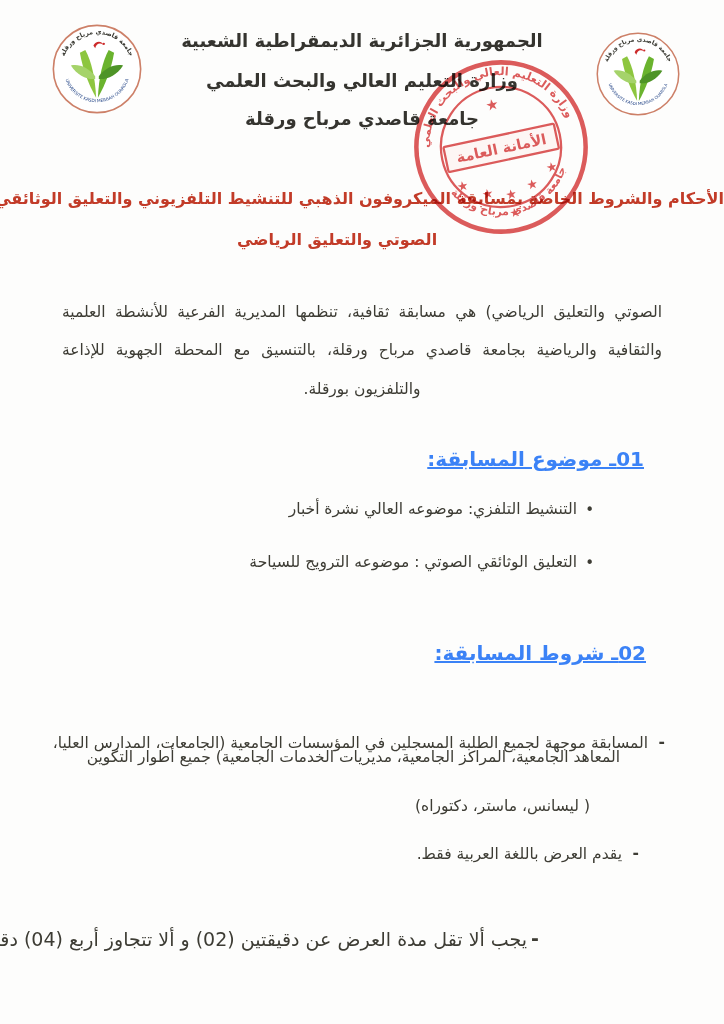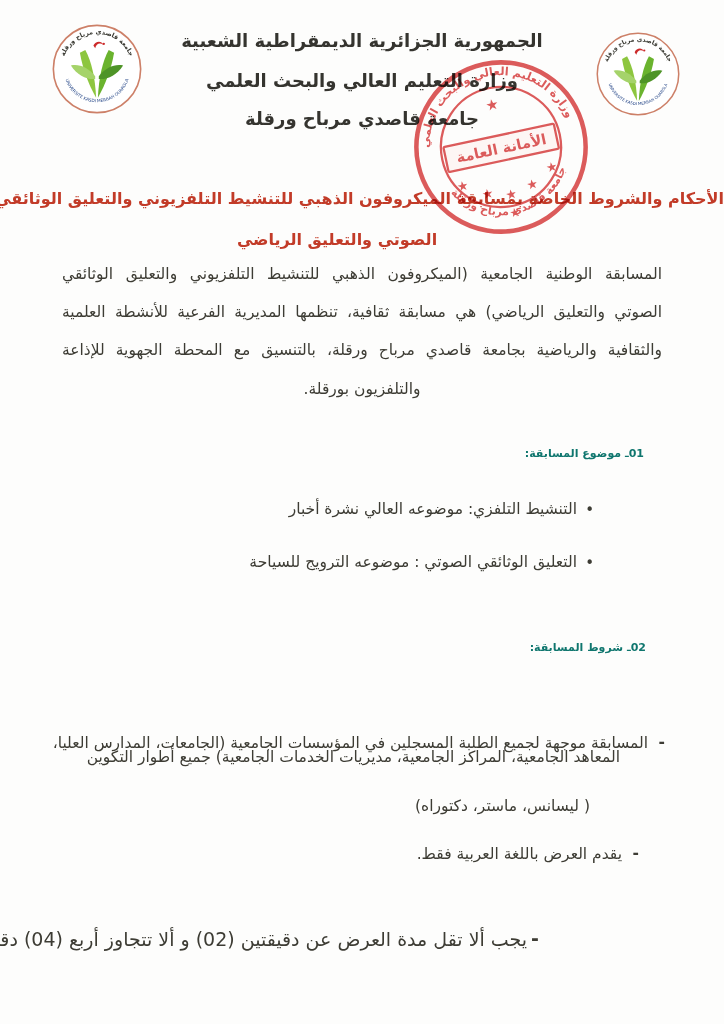--- a/index.html
+++ b/index.html
@@ -49,22 +49,23 @@
     font-size:15.5px;line-height:24px;
     text-align:justify;text-align-last:justify;
     white-space:nowrap;
   }
   .i1{top:262px;}
   .i2{top:300px;}
   .i3{top:338px;}
   .i4{top:377px;text-align:center;text-align-last:center;}
   
   .sec-h{
-    font-weight:bold;font-size:11px;color:#0f766e;
+    font-weight:bold;font-size:20px;color:#3b82f6;
     white-space:nowrap;
+    text-decoration:underline;
   }
   .s1{top:447px;right:80px;}
   .s2{top:641px;right:78px;}
   
   .bullet{
     right:147px;font-size:15.5px;white-space:nowrap;text-align:right;
   }
   .bullet::before{
     content:"\2022";
     position:absolute;right:-17px;top:1px;
@@ -170,21 +171,20 @@
         <text x="100" y="178" font-size="13">★</text>
       </g>
       <rect x="38" y="87" width="124" height="28" rx="1.5" fill="rgba(255,248,246,0.93)" stroke="#dc5353" stroke-width="2.5"></rect>
       <text x="100" y="107" font-size="16" font-weight="bold" fill="#dc5353" text-anchor="middle">الأمانة العامة</text>
     </svg>
   </div>
 
   <div class="abs title t1">الأحكام والشروط الخاصة بمسابقة الميكروفون الذهبي للتنشيط التلفزيوني والتعليق الوثائقي</div>
   <div class="abs title t2">الصوتي والتعليق الرياضي</div>
 
-  <div class="abs intro i1">المسابقة الوطنية الجامعية (الميكروفون الذهبي للتنشيط التلفزيوني والتعليق الوثائقي</div>
   <div class="abs intro i2">الصوتي والتعليق الرياضي) هي مسابقة ثقافية، تنظمها المديرية الفرعية للأنشطة العلمية</div>
   <div class="abs intro i3">والثقافية والرياضية بجامعة قاصدي مرباح ورقلة، بالتنسيق مع المحطة الجهوية للإذاعة</div>
   <div class="abs intro i4">والتلفزيون بورقلة.</div>
 
   <div class="abs sec-h s1">01ـ موضوع المسابقة:</div>
   <div class="abs bullet b1">التنشيط التلفزي: موضوعه العالي نشرة أخبار</div>
   <div class="abs bullet b2">التعليق الوثائقي الصوتي : موضوعه الترويج للسياحة</div>
 
   <div class="abs sec-h s2">02ـ شروط المسابقة:</div>
   <div class="abs dash d1">المسابقة موجهة لجميع الطلبة المسجلين في المؤسسات الجامعية (الجامعات، المدارس العليا،</div>

